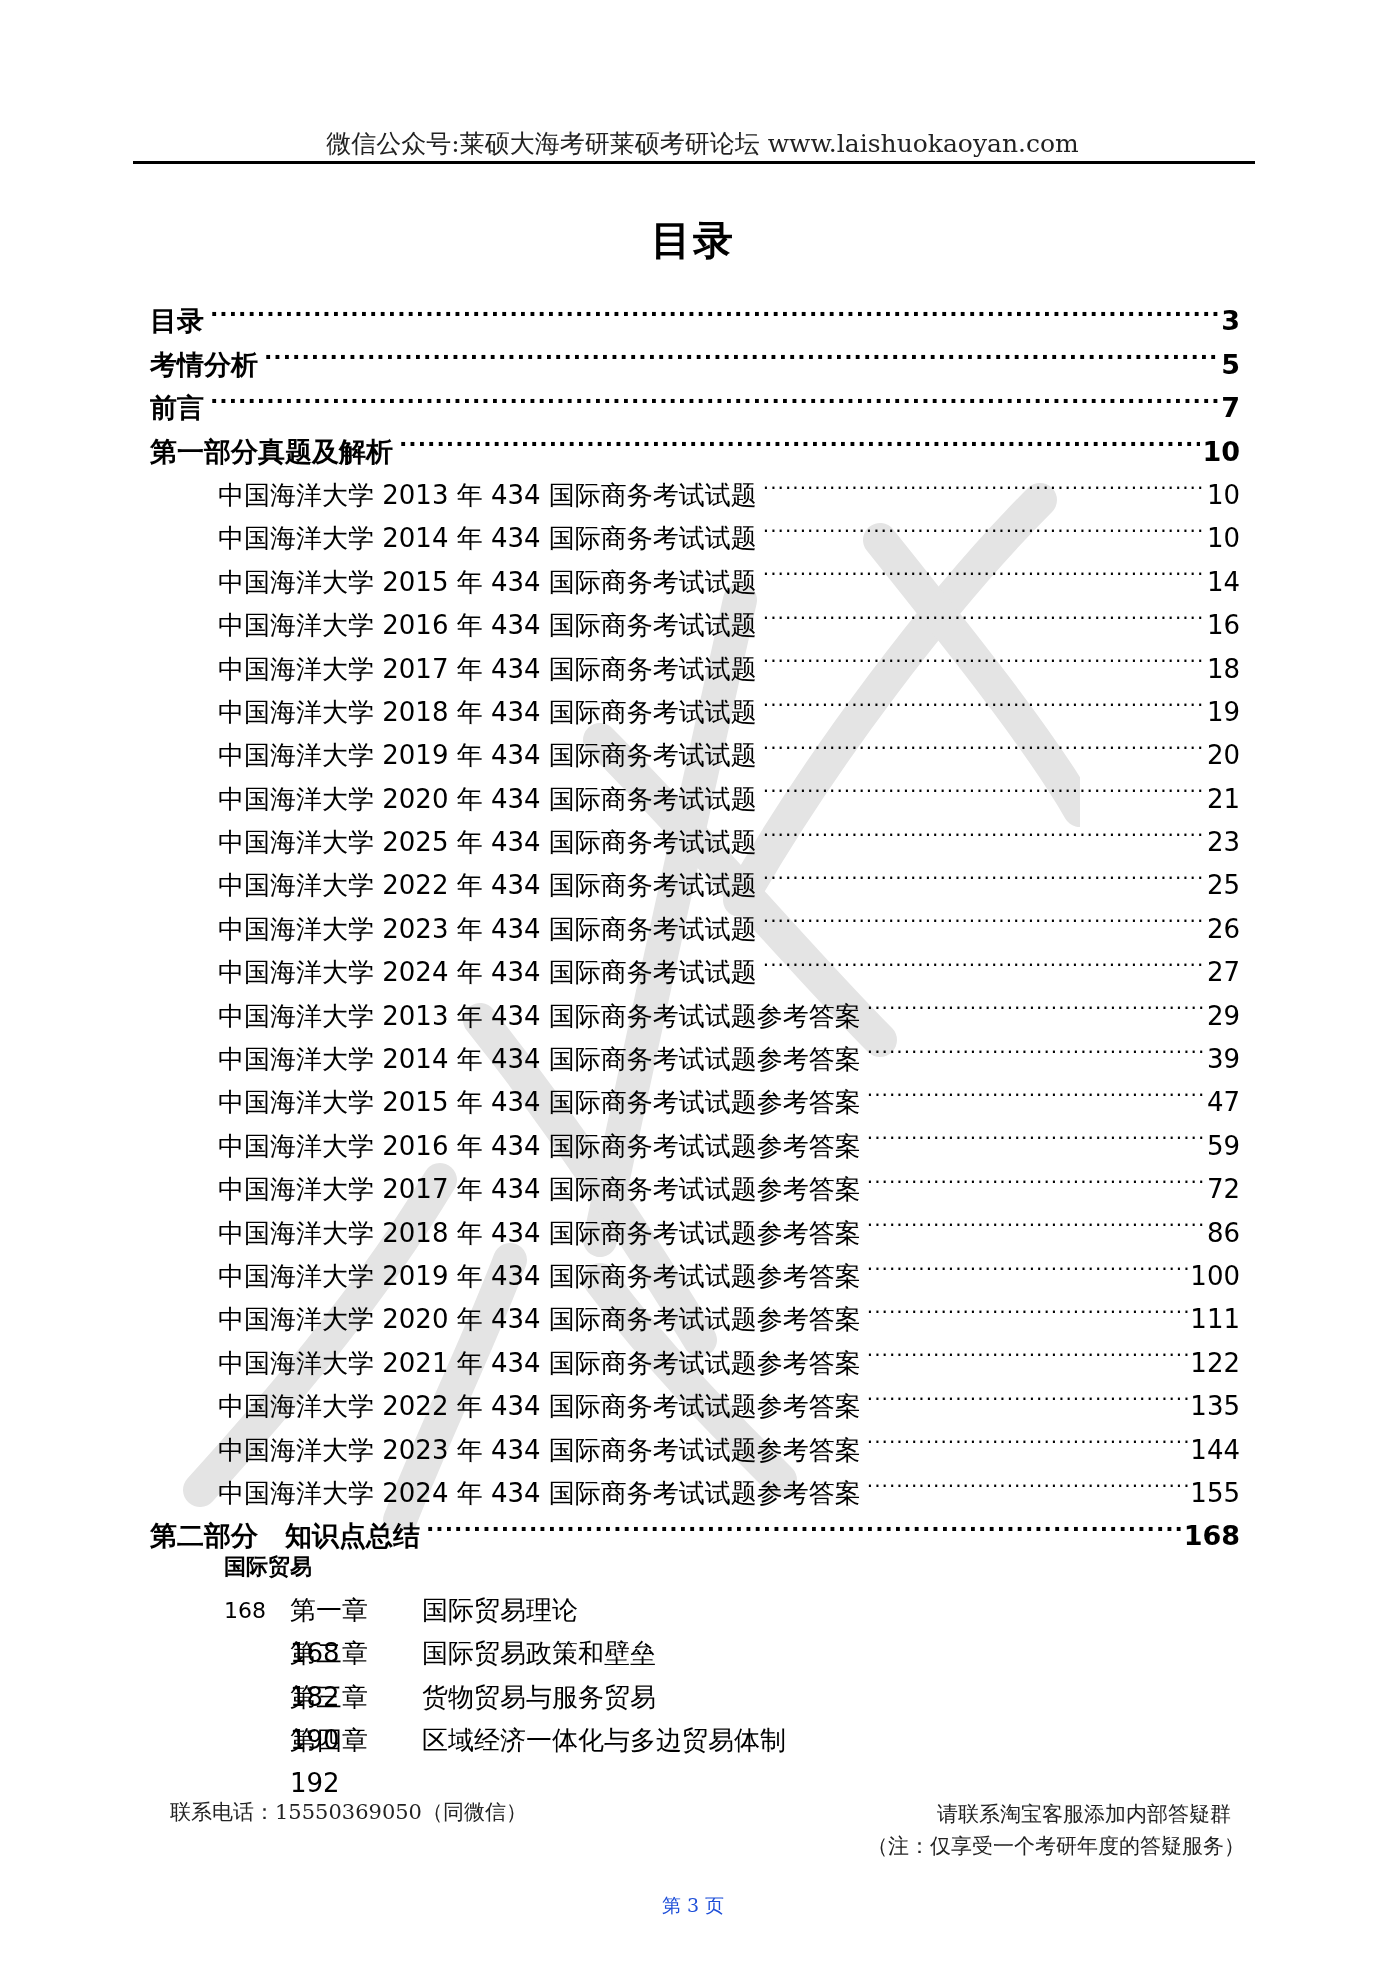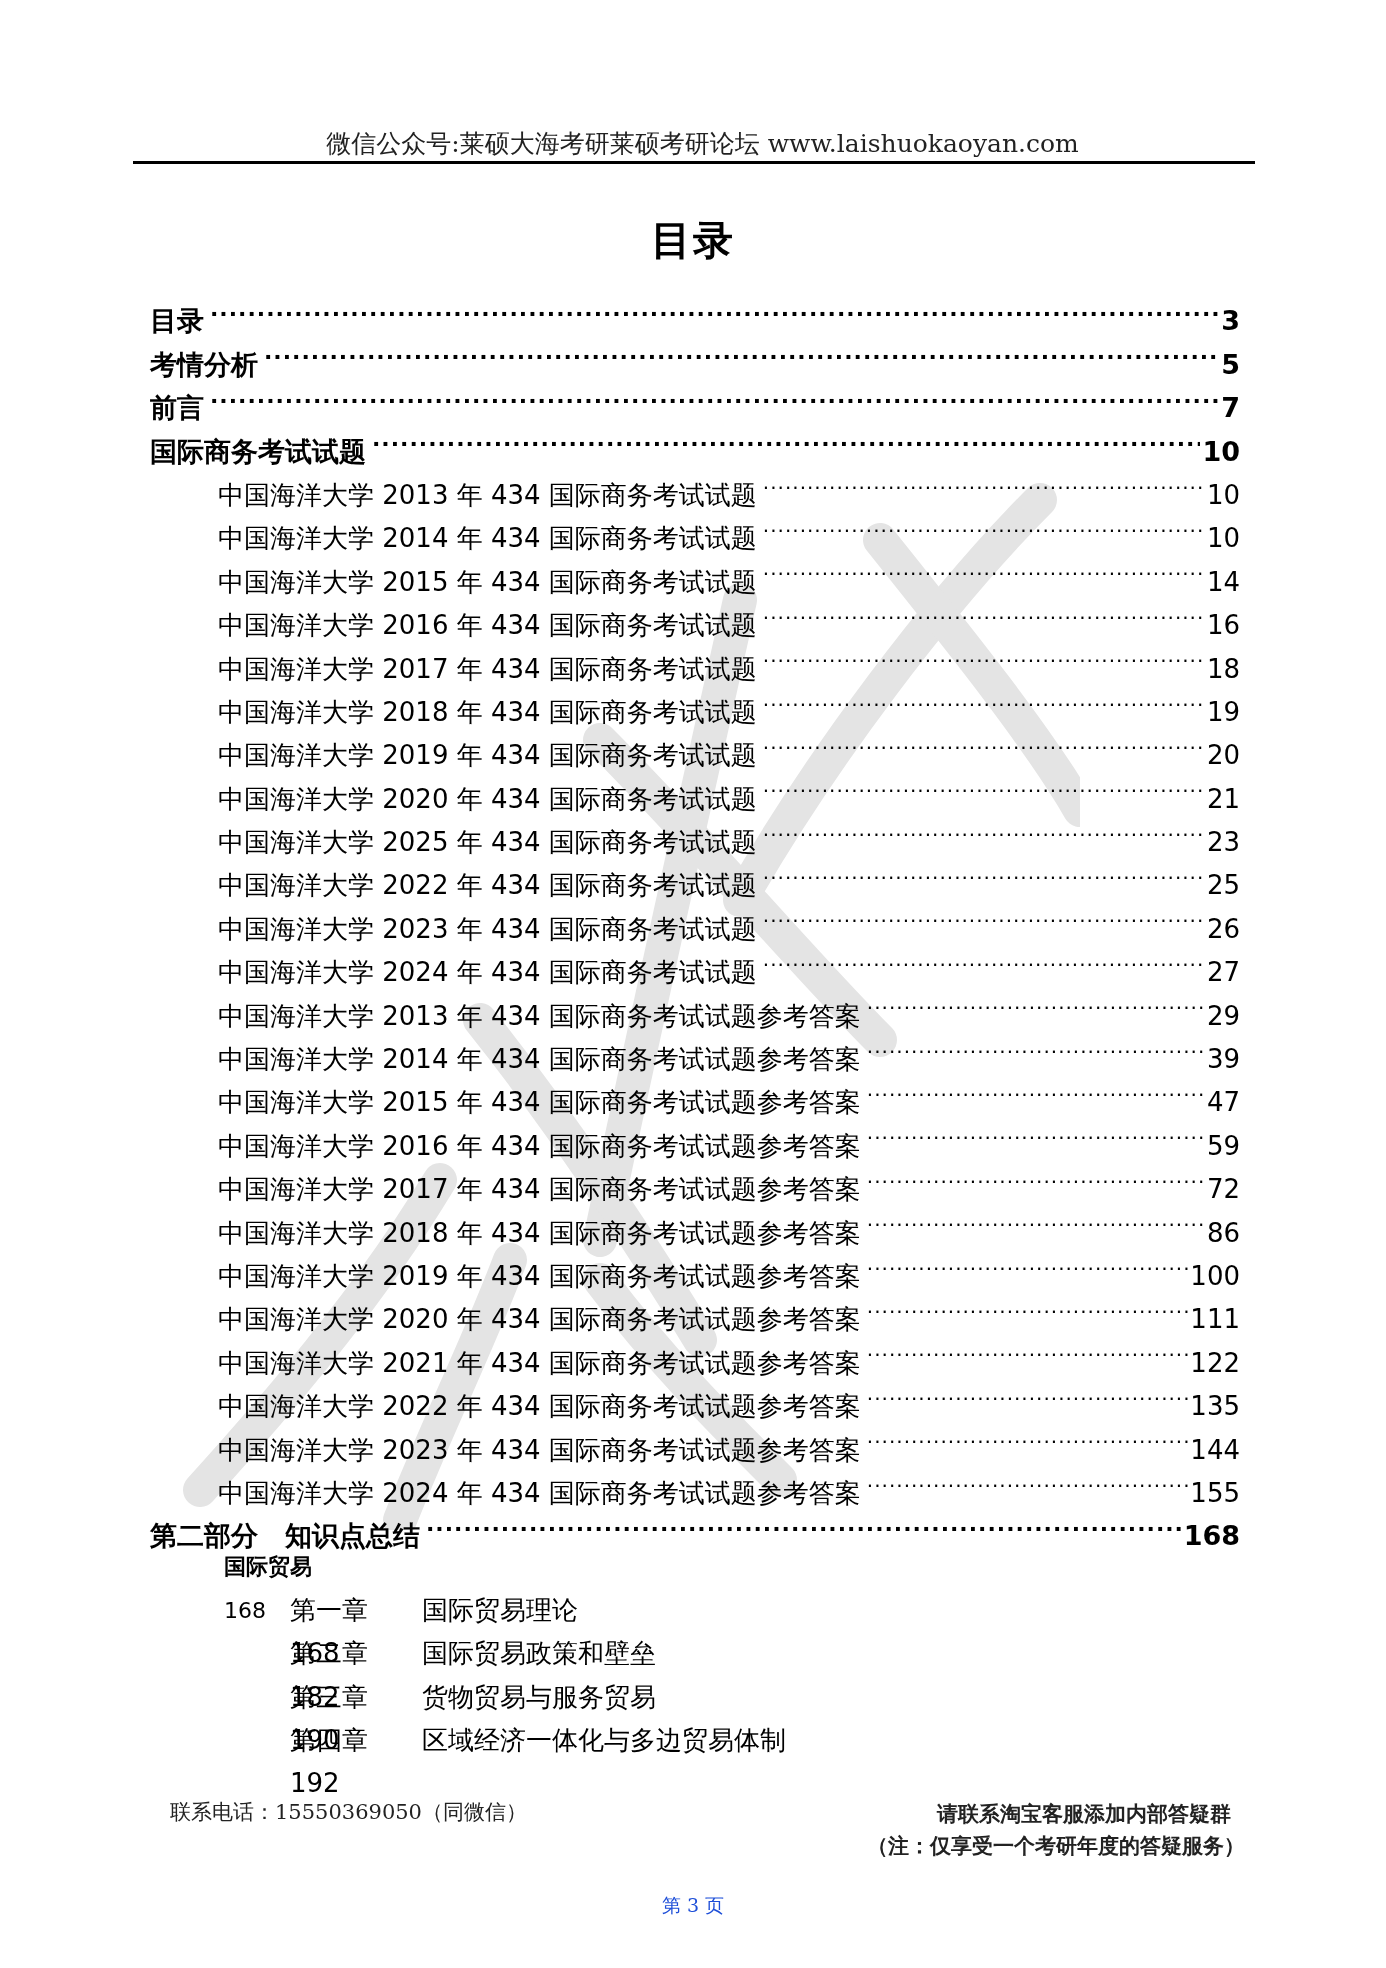--- a/index.html
+++ b/index.html
@@ -138,21 +138,20 @@
       left: 0;
       top: 0;
       margin-left: 20px;
     }
     .footer-right {
       position: absolute;
       right: 0;
       top: 0;
       text-align: right;
       line-height: 32px;
-      font-weight: bold;
     }
     .footer-right .line1 { margin-right: 14px; }
     .page-number {
       position: absolute;
       left: 0;
       width: 1386px;
       top: 1893px;
       text-align: center;
       font-family: "DejaVu Serif", "Liberation Serif", serif;
       font-size: 19px;
@@ -195,21 +194,21 @@
     <span class="label">考情分析</span>
     <span class="leader"></span>
     <span class="page">5</span>
   </div>
   <div class="toc-row lvl1">
     <span class="label">前言</span>
     <span class="leader"></span>
     <span class="page">7</span>
   </div>
   <div class="toc-row lvl1">
-    <span class="label">国际商务考试试题</span>
+    <span class="label">第一部分真题及解析</span>
     <span class="leader"></span>
     <span class="page">10</span>
   </div>
 
   <div class="toc-row lvl2">
       <span class="label">中国海洋大学 2013 年 434 国际商务考试试题</span>
       <span class="leader"></span>
       <span class="page">10</span>
     </div>
   <div class="toc-row lvl2">

